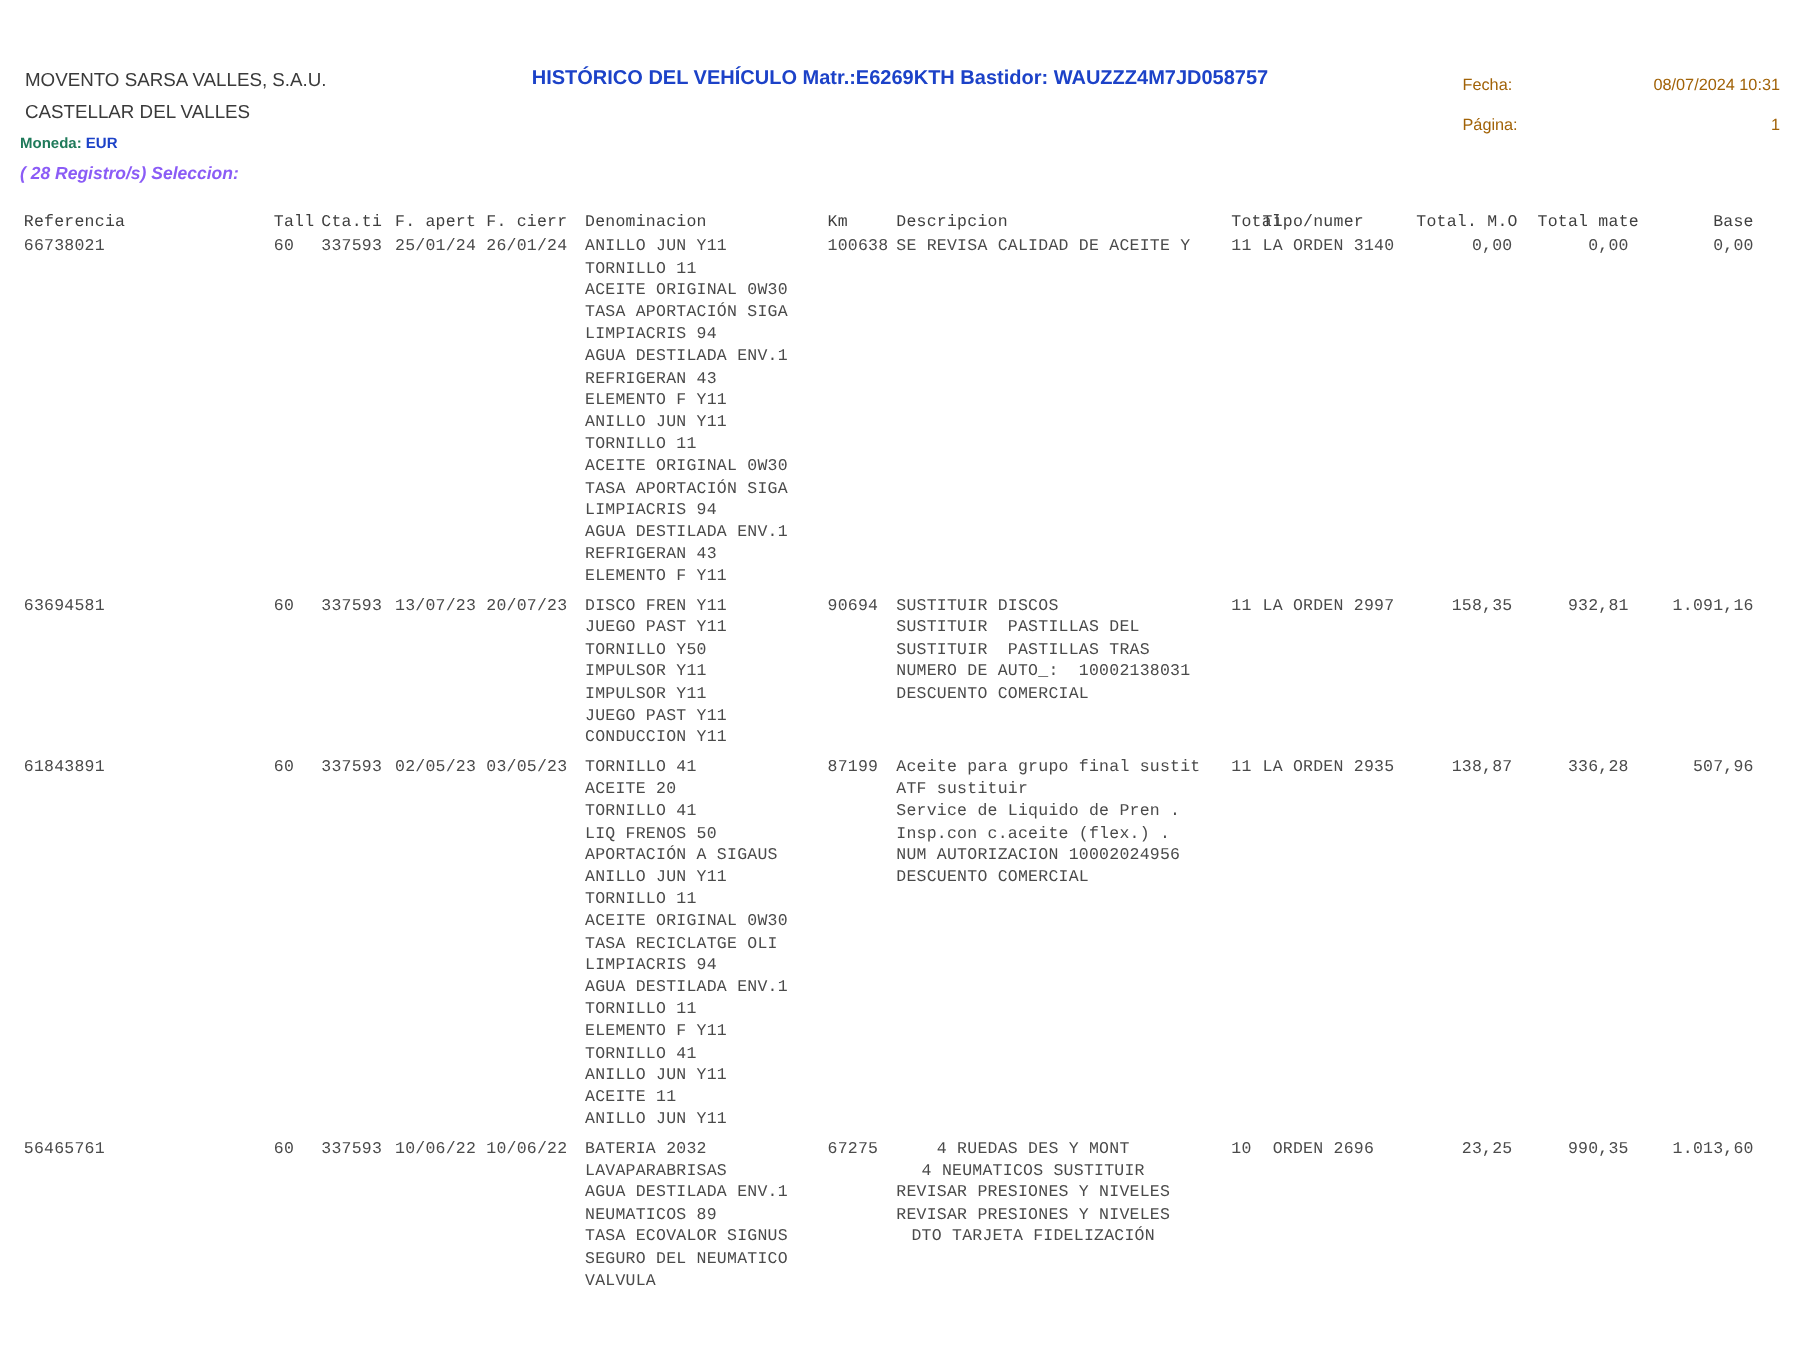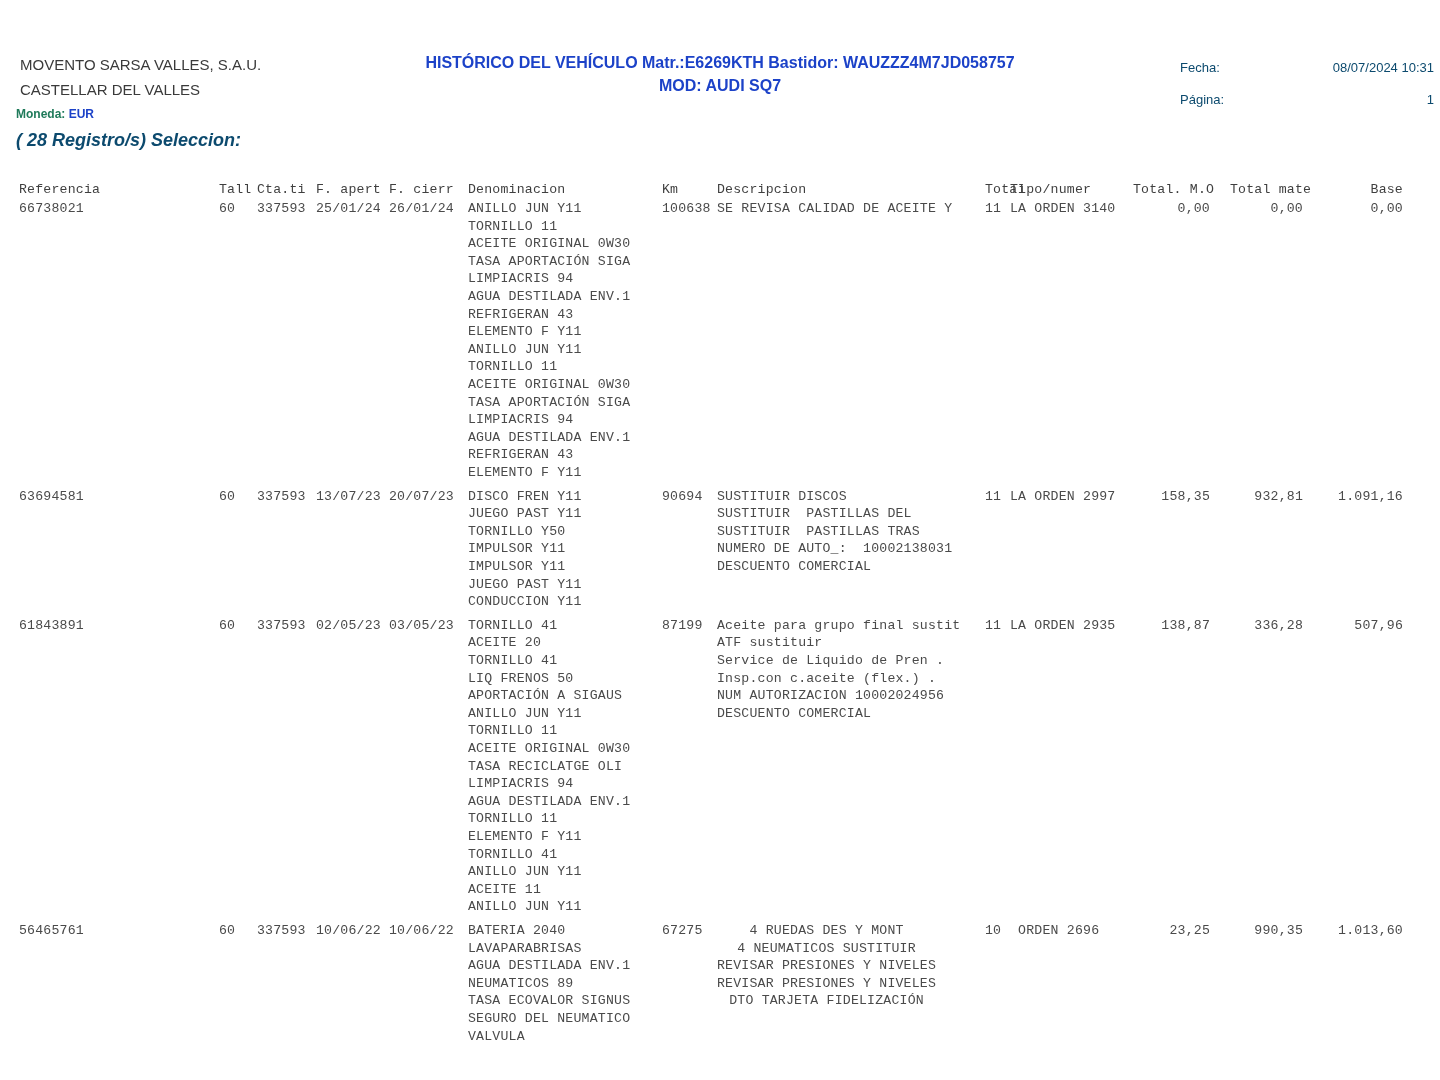--- a/index.html
+++ b/index.html
@@ -45,24 +45,24 @@
     color: #1c42c8;
     font-weight: bold;
     font-size: 16px;
     line-height: 22px;
   }
   .title-block .l2 {
     margin-top: 1px;
   }
   .meta {
     position: absolute;
-    right: 0;
+    right: 10px;
     top: 52px;
     font-size: 13px;
-    color: #0c4a6e;
+    color: #a16207;
     width: 260px;
     line-height: 32px;
   }
   .meta .row {
     display: flex;
     justify-content: space-between;
   }
   .meta .row .lbl {
     white-space: nowrap;
   }
@@ -77,37 +77,36 @@
     font-weight: bold;
     color: #1f7a5a;
   }
   .moneda .cur {
     color: #1c42c8;
   }
   .registros {
     position: absolute;
     left: 16px;
     top: 130px;
-    font-size: 18px;
+    font-size: 14px;
     font-style: italic;
     font-weight: bold;
-    color: #0c4a6e;
+    color: #8b5cf6;
     text-align: right;
   }
   
   .grid {
     position: absolute;
     left: 0;
     top: 170px;
     width: 1440px;
     font-family: "Liberation Mono", monospace;
     font-size: 13.2px;
     color: #4a4a4a;
     letter-spacing: 0.2px;
-    margin-top: 12px;
   }
   .colhdr {
     position: relative;
     height: 18px;
   }
   .colhdr span {
     position: absolute;
     white-space: nowrap;
     color: #3f3f3f;
   }
@@ -148,21 +147,20 @@
 <div class="page">
 
   <div class="hdr">
     <div class="company">
       <div>MOVENTO SARSA VALLES, S.A.U.</div>
       <div>CASTELLAR DEL VALLES</div>
     </div>
 
     <div class="title-block">
       <div class="l1">HISTÓRICO DEL VEHÍCULO Matr.:E6269KTH Bastidor: WAUZZZ4M7JD058757</div>
-      <div class="l2">MOD: AUDI SQ7</div>
     </div>
 
     <div class="meta">
       <div class="row">
         <span class="lbl">Fecha:</span>
         <span class="val">08/07/2024 10:31</span>
       </div>
       <div class="row">
         <span class="lbl">Página:</span>
         <span class="val">1</span>
@@ -290,21 +288,21 @@
           <div class="cell tall" style="top: 0px;">60</div>
           <div class="cell cta" style="top: 0px;">337593</div>
           <div class="cell fap" style="top: 0px;">10/06/22</div>
           <div class="cell fci" style="top: 0px;">10/06/22</div>
           <div class="cell km" style="top: 0px;">67275</div>
           <div class="cell tipo" style="top: 0px;">10</div>
           <div class="cell tnum" style="top: 0px;"> ORDEN 2696</div>
           <div class="cell tmo" style="top: 0px;">23,25</div>
           <div class="cell tmat" style="top: 0px;">990,35</div>
           <div class="cell base" style="top: 0px;">1.013,60</div>
-          <div class="multi den" style="top: 0px;">BATERIA 2040
+          <div class="multi den" style="top: 0px;">BATERIA 2032
 LAVAPARABRISAS
 AGUA DESTILADA ENV.1
 NEUMATICOS 89
 TASA ECOVALOR SIGNUS
 SEGURO DEL NEUMATICO
 VALVULA</div>
           <div class="multi desc" style="top: 0px; text-align: center;">4 RUEDAS DES Y MONT
 4 NEUMATICOS SUSTITUIR
 REVISAR PRESIONES Y NIVELES
 REVISAR PRESIONES Y NIVELES

